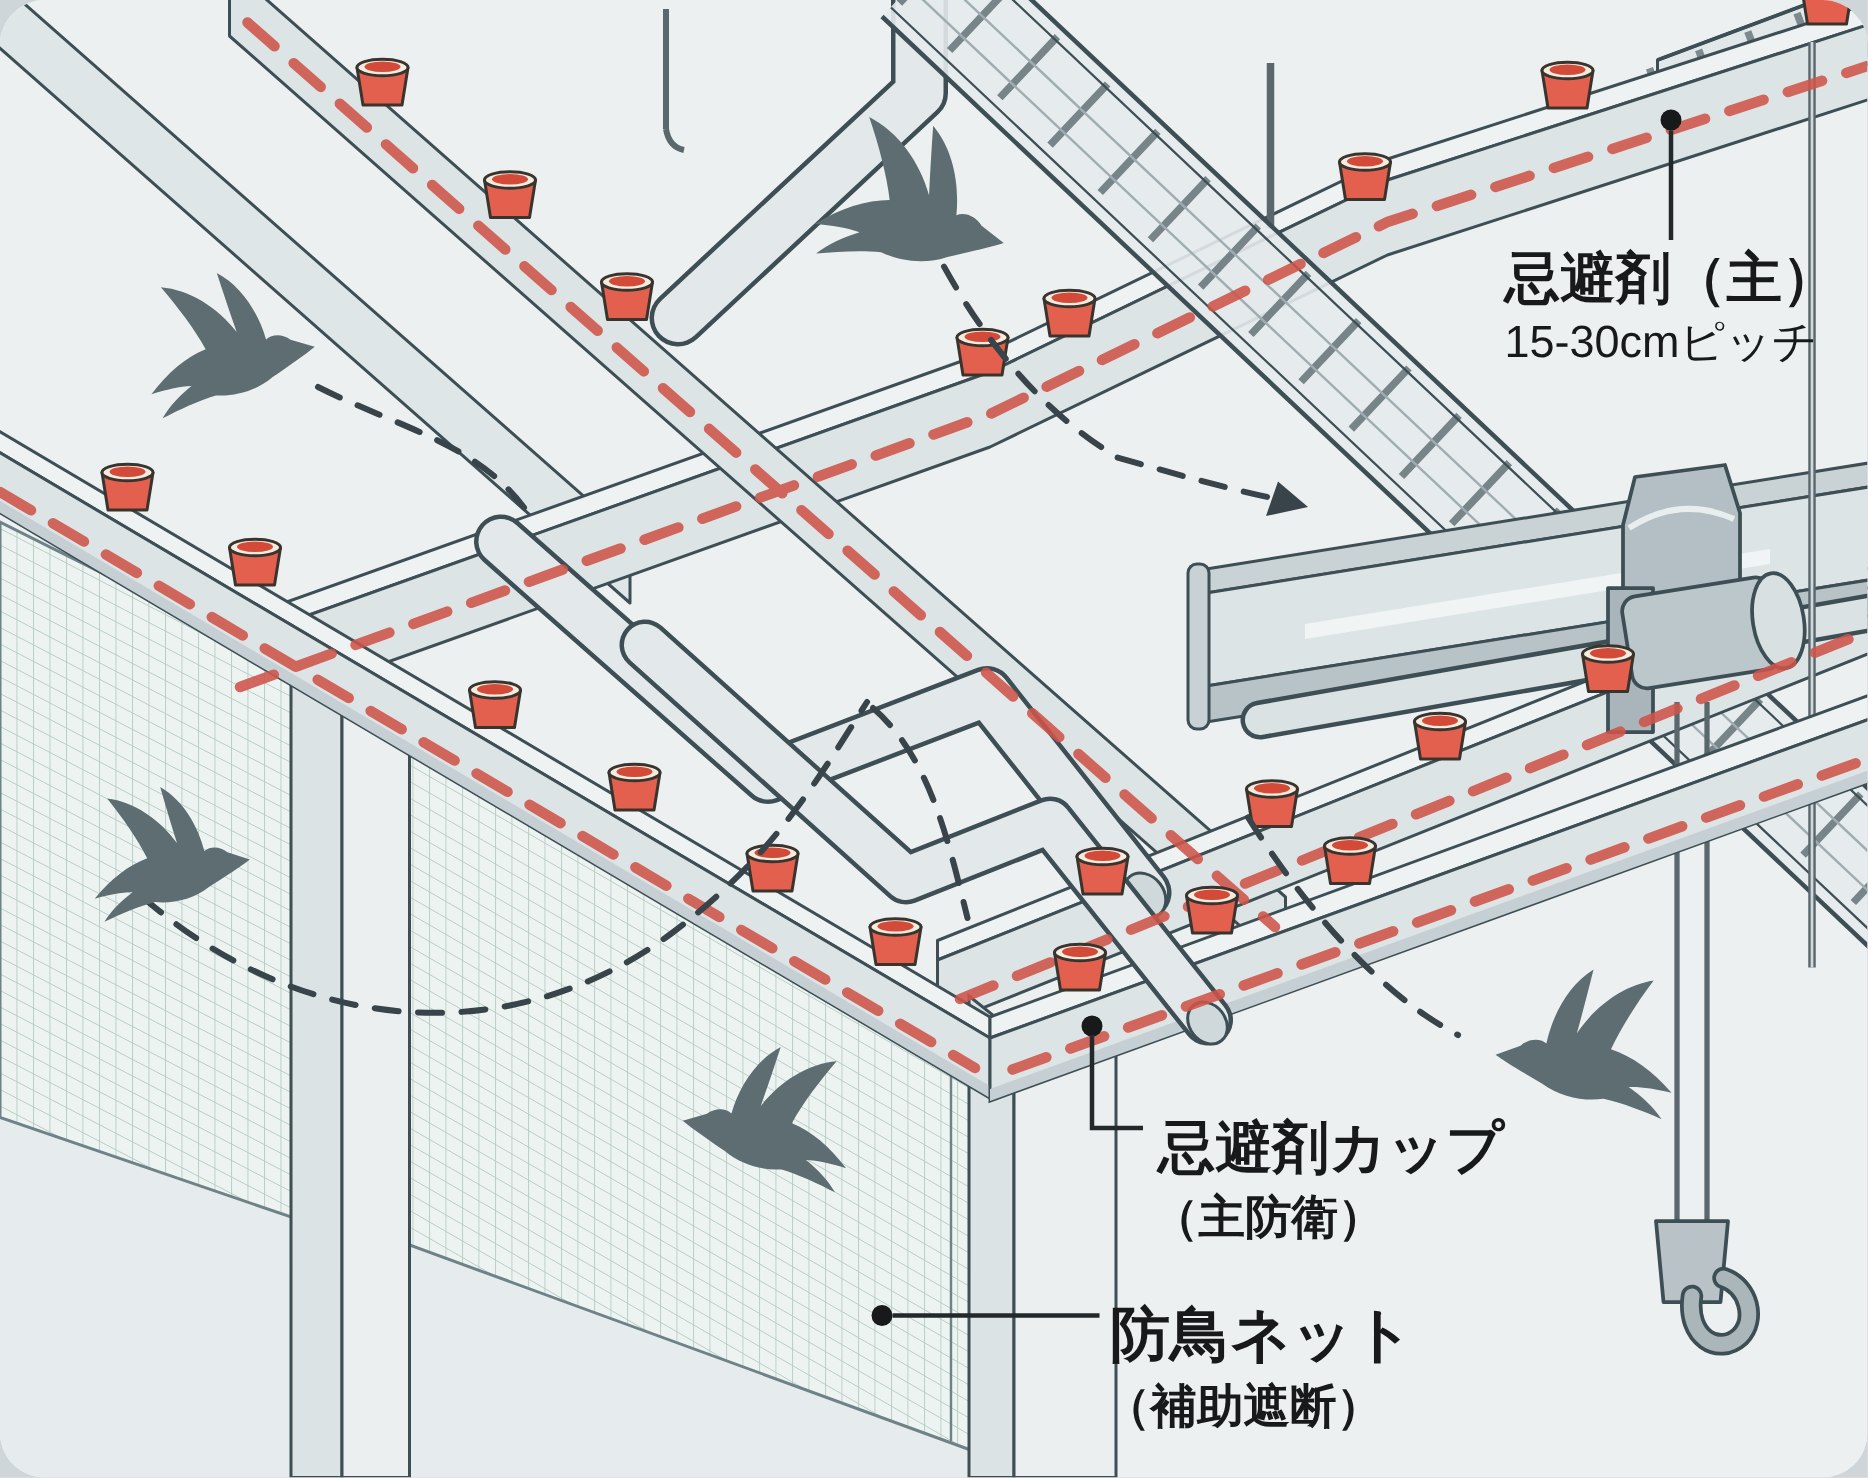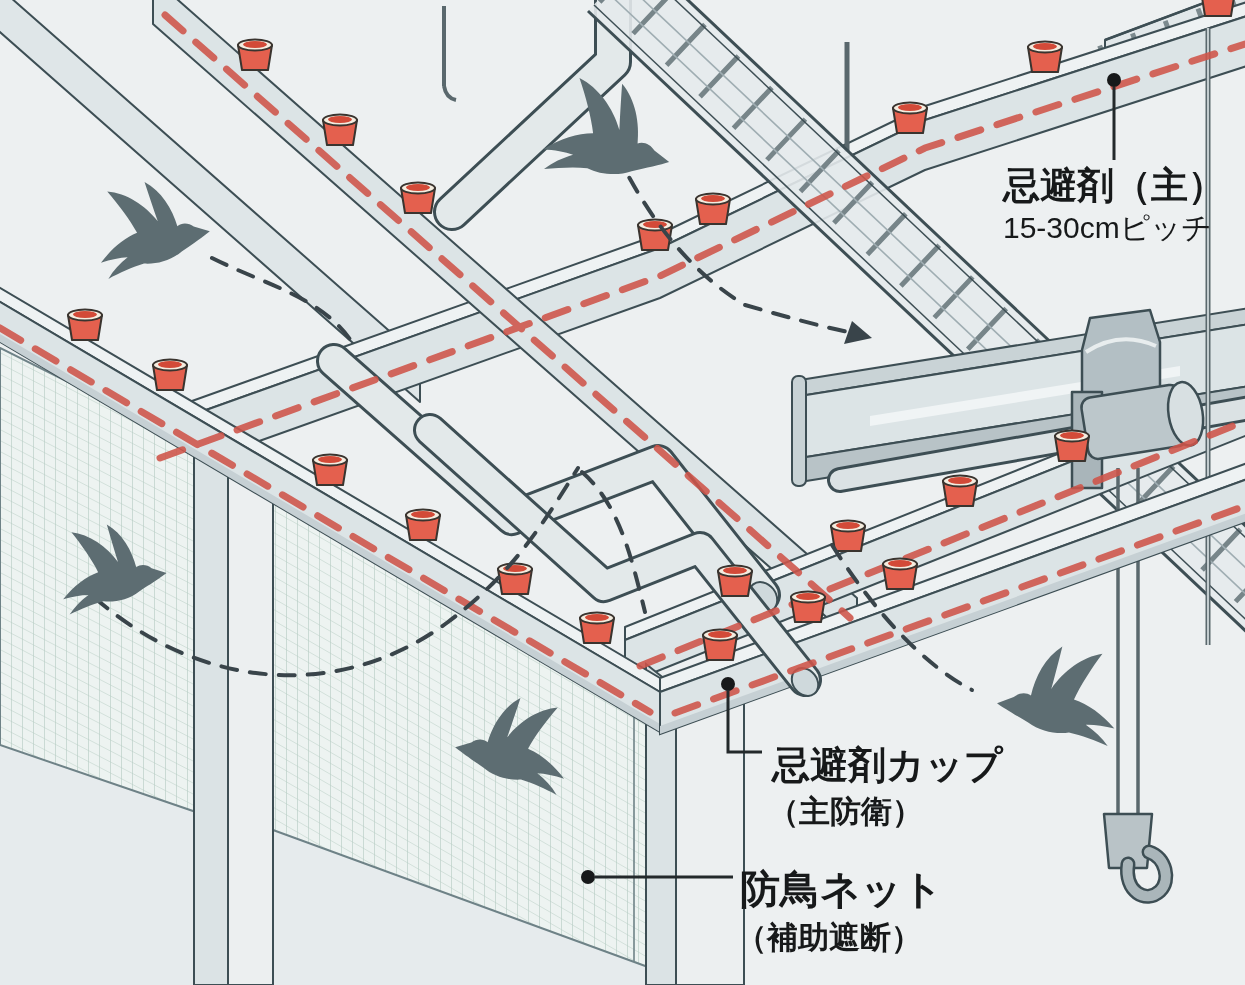--- a/index.html
+++ b/index.html
@@ -1,16 +1,16 @@
 <!DOCTYPE html>
 <html><head>
 <meta charset="utf-8">
 <style>
   html,body{margin:0;padding:0;background:#cfd6d9;}
-  .stage{width:1245px;height:985px;position:relative;margin:0 auto;background:#edf0f1;overflow:hidden;font-family:"Liberation Sans","DejaVu Sans",sans-serif;}
+  .stage{width:1245px;height:985px;position:relative;margin:0 auto;background:#edf0f1;overflow:hidden;font-family:"Liberation Sans","DejaVu Sans",sans-serif;border-radius:30px;}
   svg{display:block;}
   text{font-family:"Liberation Sans","DejaVu Sans",sans-serif;fill:#17191a;}
   .lbl-main{font-weight:bold;}
   .lbl-sub-b{font-weight:bold;}
 </style>
 </head>
 <body>
 
 <div class="stage">
 <svg width="1245" height="985" viewBox="0 0 1245 985">

